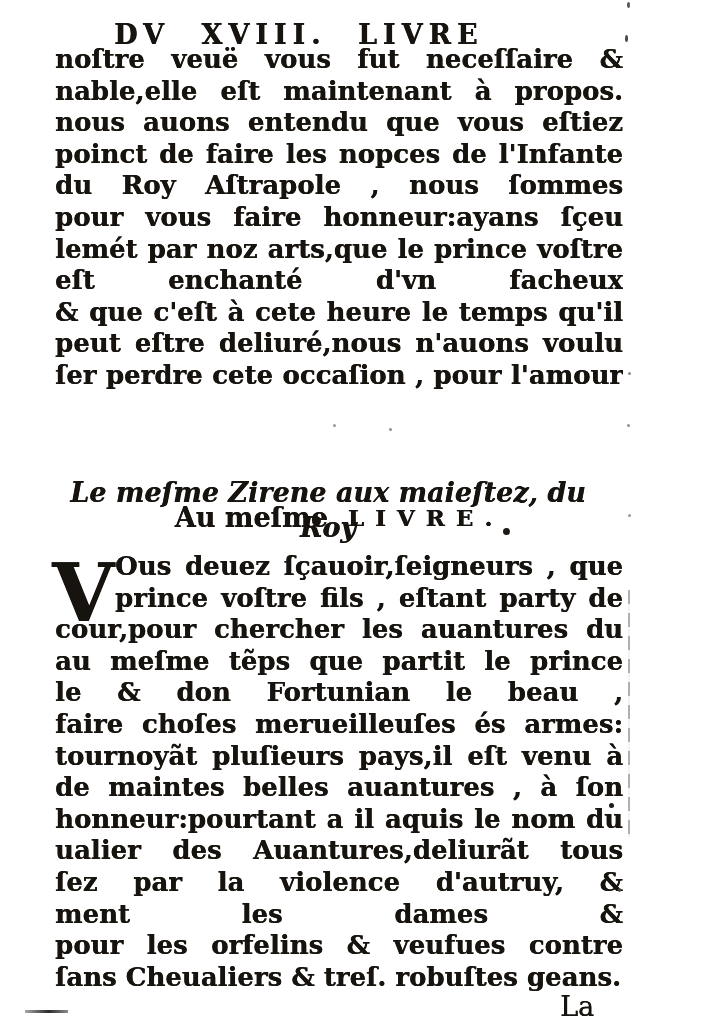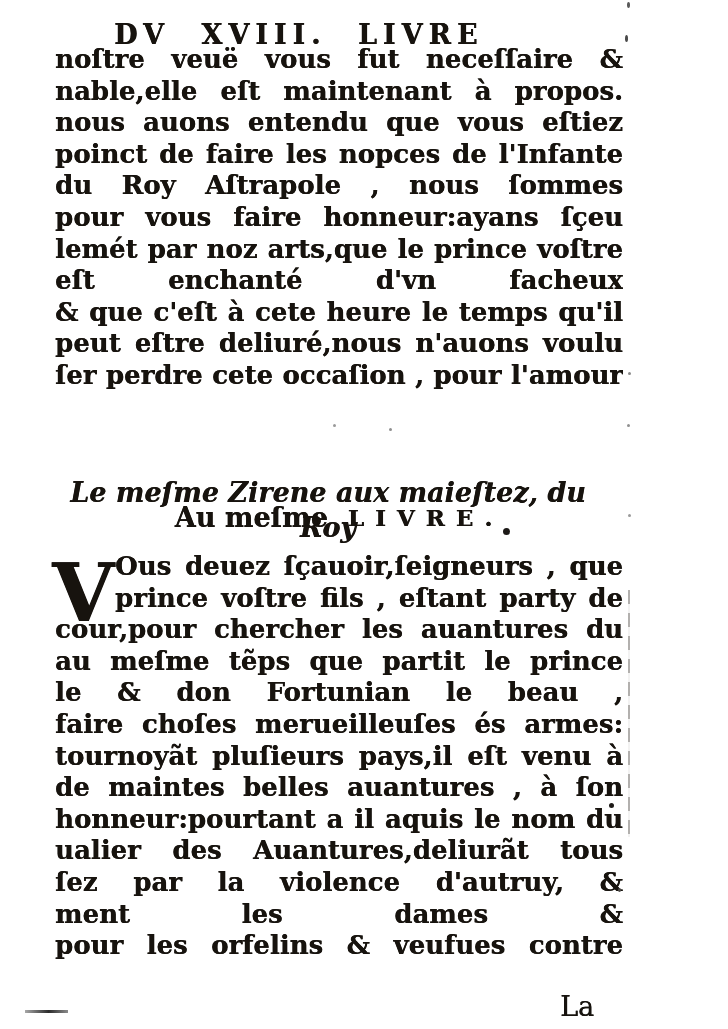--- a/index.html
+++ b/index.html
@@ -118,20 +118,21 @@
       <div class="line">au meſme tẽps que partit le prince Aſtrapo</div>
       <div class="line">le &amp; don Fortunian le beau , commencea à</div>
       <div class="line">faire choſes merueilleuſes és armes: car en</div>
       <div class="line">tournoyãt pluſieurs pays,il eſt venu à chef</div>
       <div class="line">de maintes belles auantures , à ſon grand</div>
       <div class="line">honneur:pourtant a il aquis le nom du Che</div>
       <div class="line">ualier des Auantures,deliurãt tous oppreſ</div>
       <div class="line">ſez par la violence d'autruy, &amp; particuliere</div>
       <div class="line">ment les dames &amp; damoiſelles,combatant</div>
       <div class="line">pour les orfelins &amp; veufues contre treſpuiſ</div>
+      <div class="line last">ſans Cheualiers &amp; treſ. robuſtes geans.</div>
     </div>
 
   <div class="signature">La</div>
 
   <div class="artifact dash-bottom-left"></div>
   <div class="artifact edge-line-right"></div>
   <div class="artifact dot-after-chap"></div>
   <div class="artifact speck sp1"></div>
   <div class="artifact speck sp2"></div>
   <div class="artifact speck sp3"></div>

